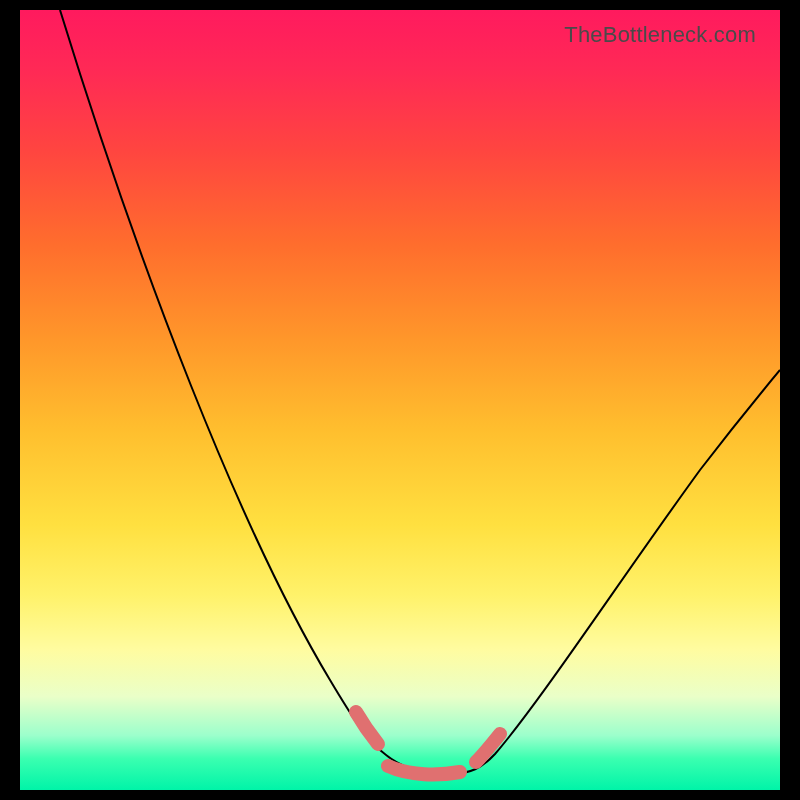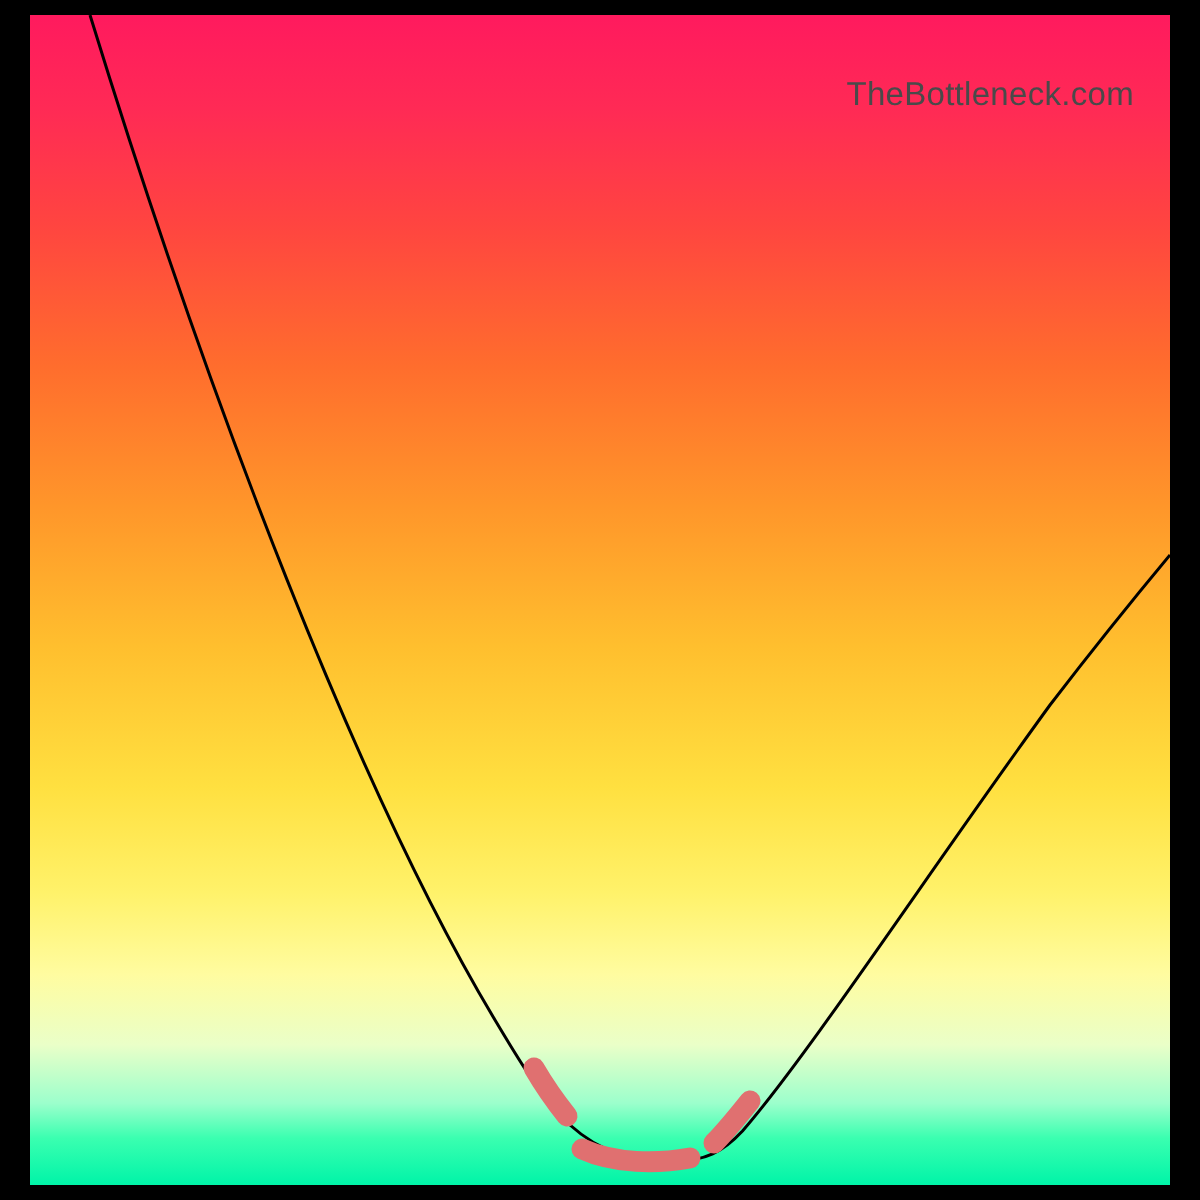--- a/index.html
+++ b/index.html
@@ -42,21 +42,20 @@
   }
   .watermark {
     position: absolute;
     top: 12px;
     right: 24px;
     color: #4a4a4a;
     font-size: 22px;
     letter-spacing: 0.2px;
     font-weight: 400;
     z-index: 5;
-    margin-top: 28px;
   }
   svg.overlay {
     position: absolute;
     top: 0; left: 0;
     width: 760px;
     height: 780px;
   }
   .curve {
     fill: none;
     stroke: #000;

